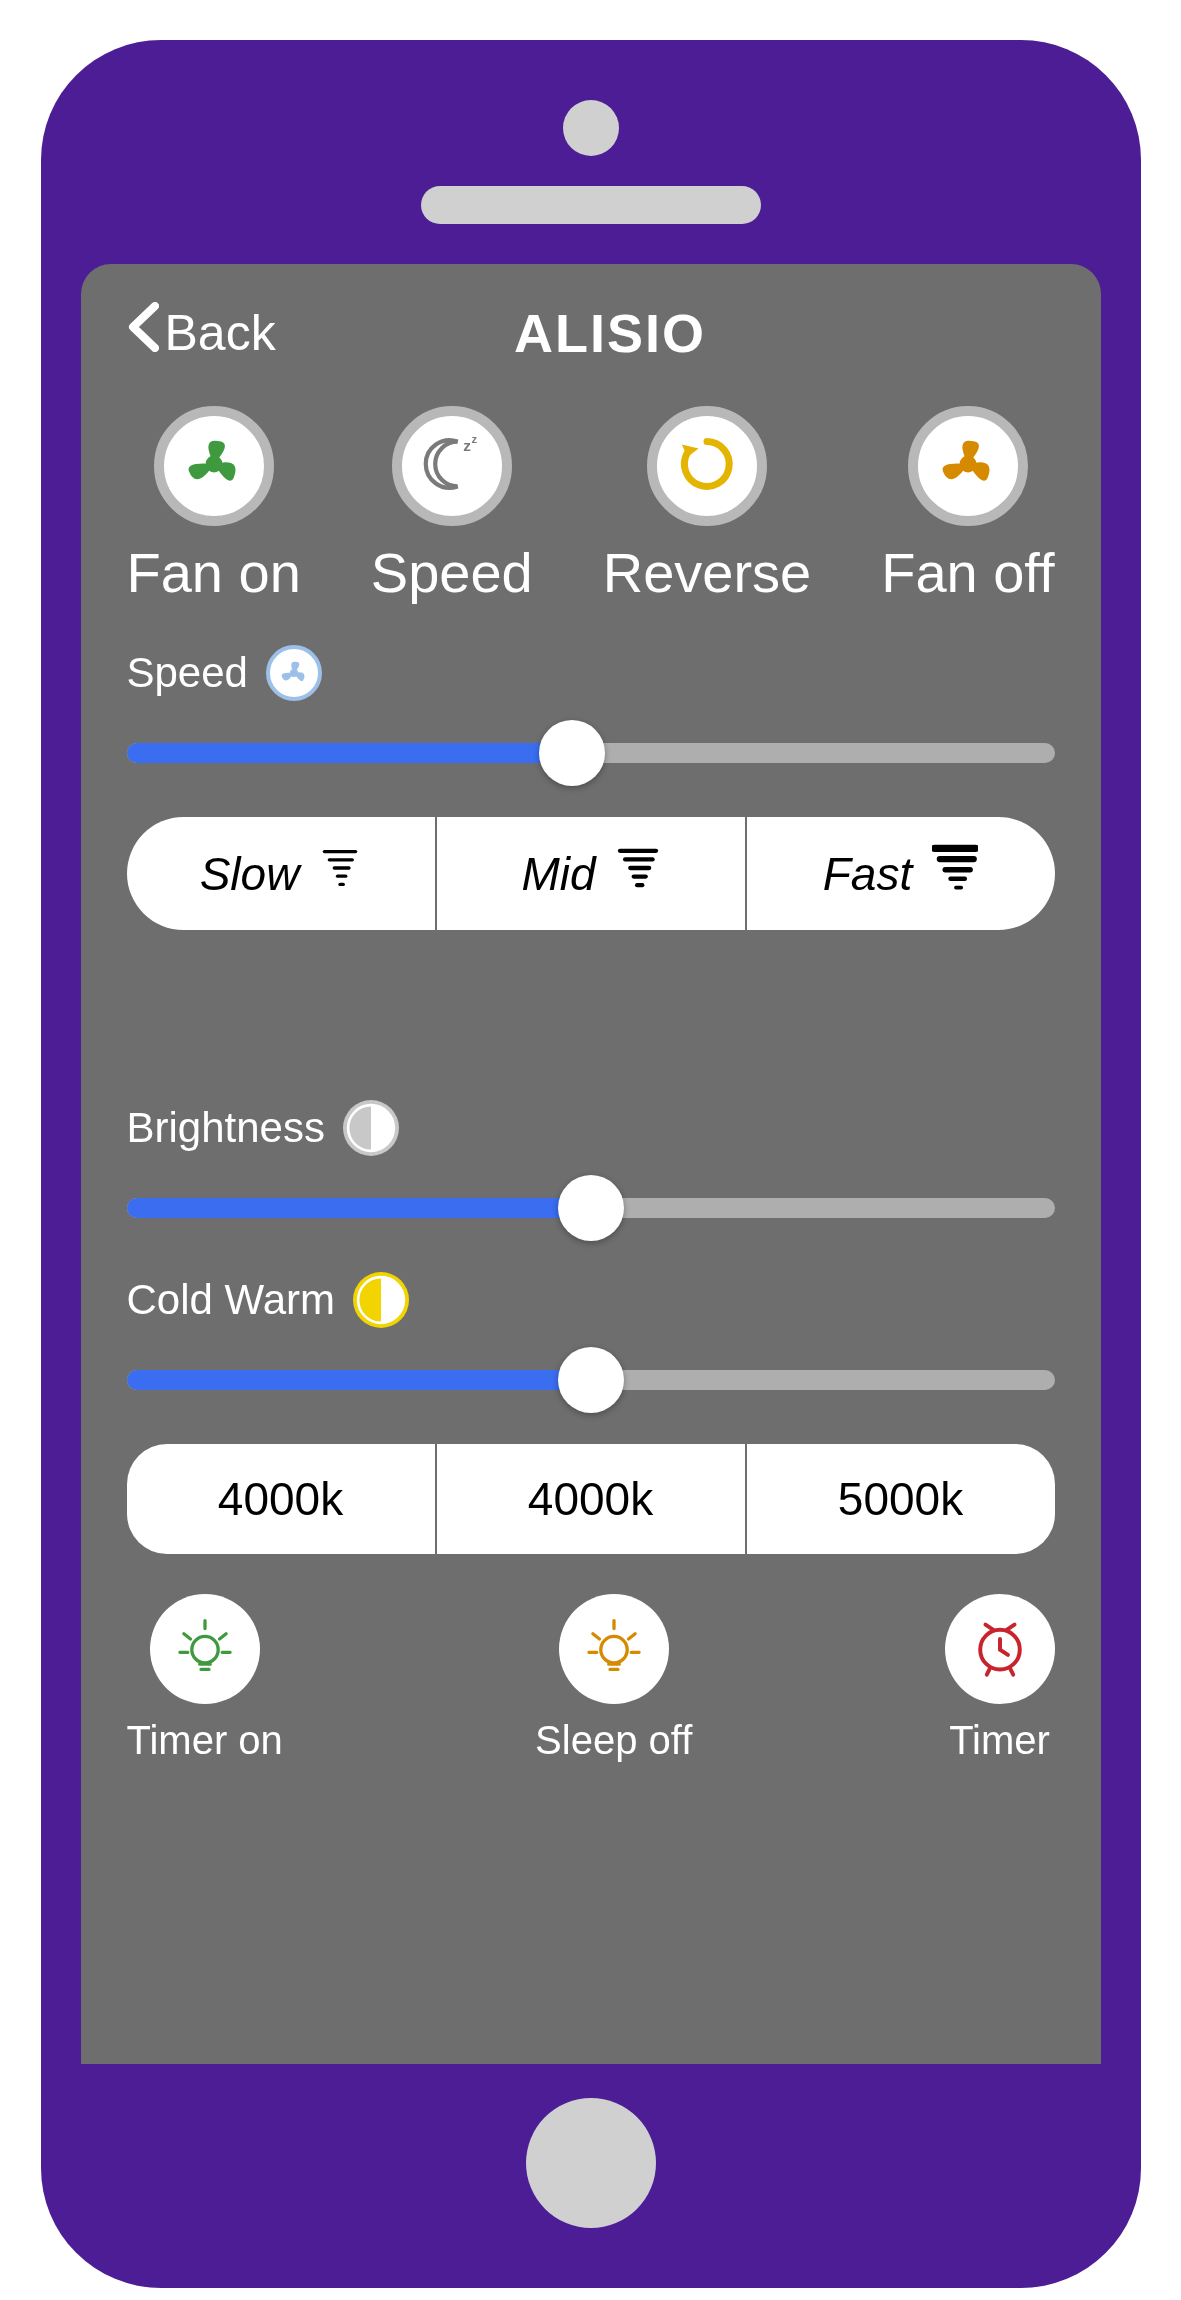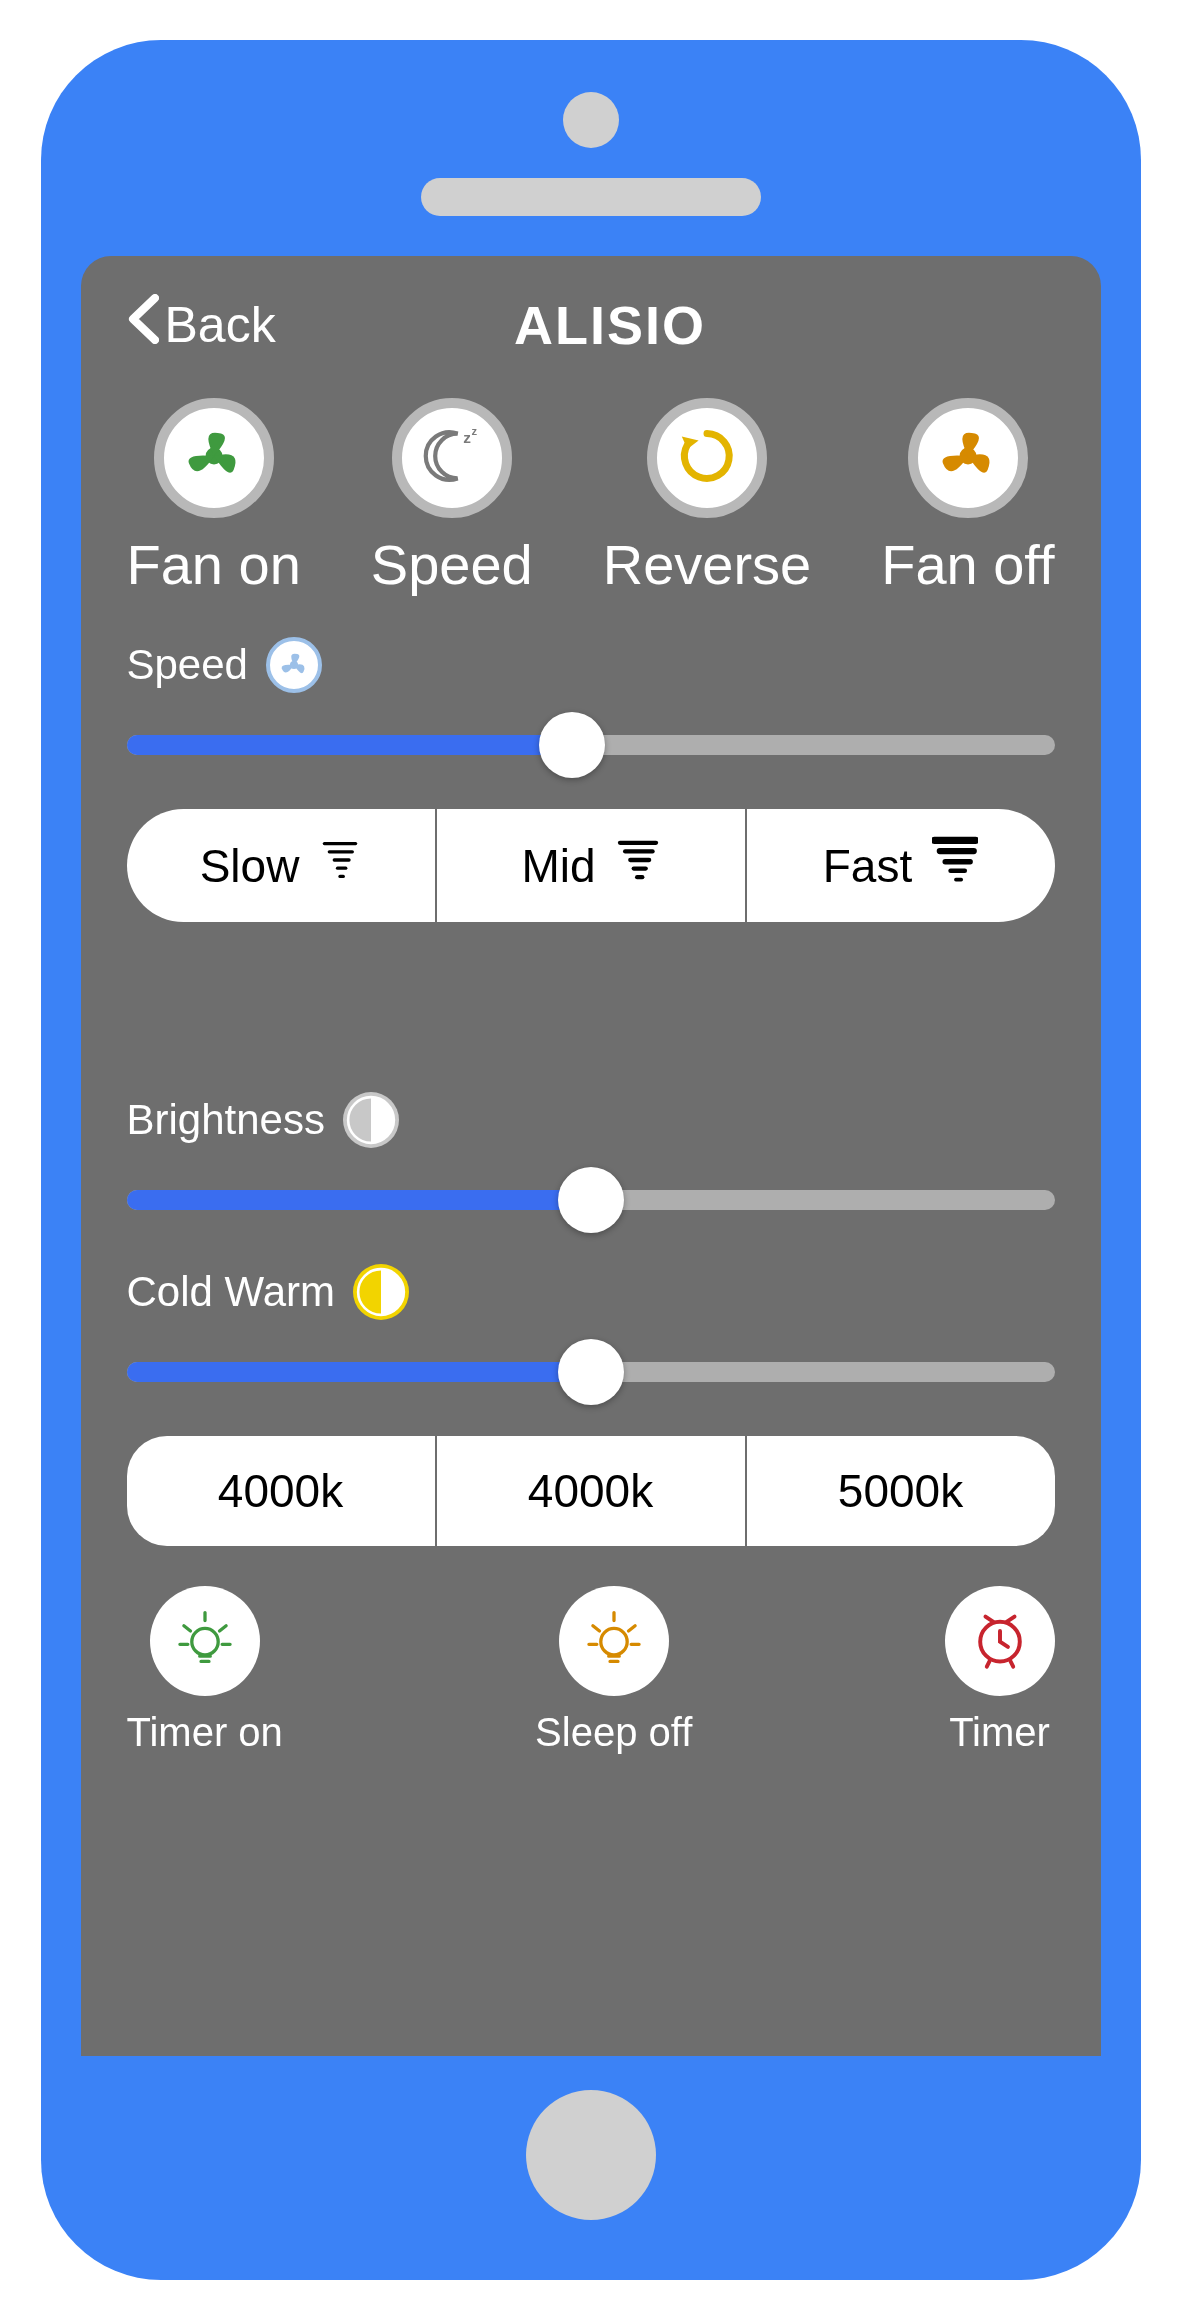--- a/index.html
+++ b/index.html
@@ -5,23 +5,23 @@
   * { box-sizing: border-box; margin: 0; padding: 0; }
   body {
     background: #fff;
     font-family: -apple-system, Helvetica, Arial, sans-serif;
     display: flex;
     justify-content: center;
     padding: 40px 20px;
   }
   .phone {
     width: 1100px;
-    background: #3b82f6;
+    background: #4c1d95;
     border-radius: 120px;
-    padding: 32px 40px 60px 40px;
+    padding: 40px 40px 60px 40px;
     position: relative;
   }
   .phone-cam {
     width: 56px; height: 56px;
     background: #d0d0d0;
     border-radius: 50%;
     margin: 20px auto 30px auto;
   }
   .phone-speaker {
     width: 340px; height: 38px;
@@ -127,20 +127,21 @@
     background: #fff;
     border-radius: 50%;
     box-shadow: 0 2px 6px rgba(0,0,0,.3);
   }
   .seg-row {
     display: flex;
     background: #fff;
     border-radius: 60px;
     overflow: hidden;
     margin-bottom: 40px;
+    font-style: italic;
   }
   .seg-btn {
     flex: 1;
     padding: 26px 10px;
     color: #000;
     font-size: 46px;
     display: flex;
     align-items: center;
     justify-content: center;
     gap: 20px;

